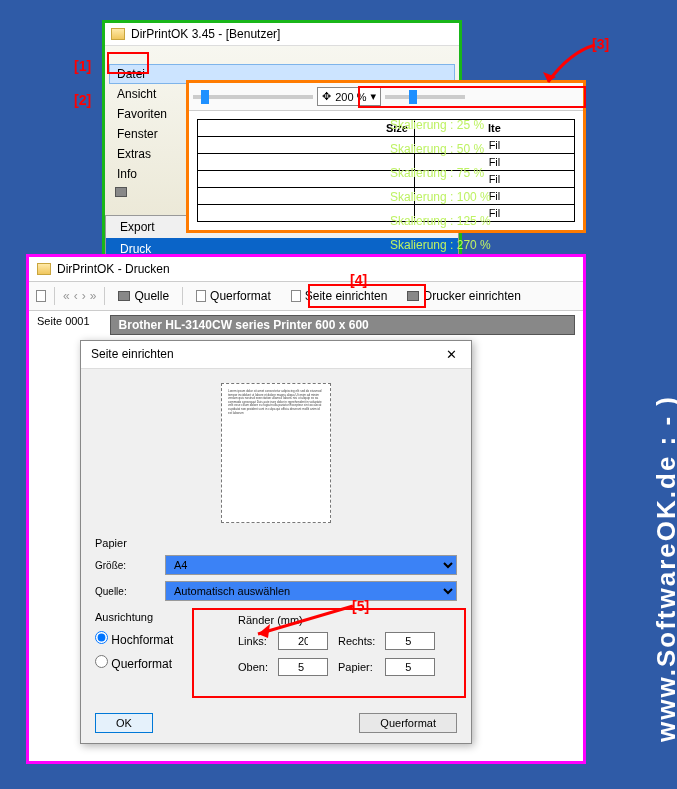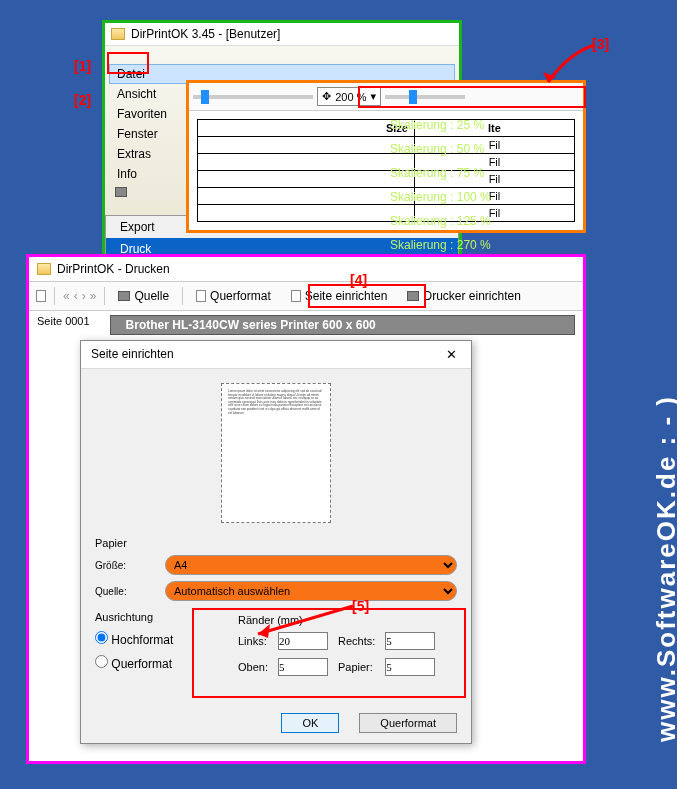--- a/index.html
+++ b/index.html
@@ -33,38 +33,38 @@
 .preview-table th, .preview-table td { border: 1px solid #000; padding: 2px 6px; text-align: center; }
 
 
 .win3 { position: absolute; left: 26px; top: 254px; width: 560px; height: 510px; border: 3px solid #ff00ff; background: #fff; z-index: 10; }
 .titlebar3 { padding: 5px 8px; font-size: 12px; display: flex; align-items: center; gap: 6px; }
 .toolbar3 { display: flex; align-items: center; gap: 2px; padding: 3px; border-top: 1px solid #ccc; border-bottom: 1px solid #ccc; font-size: 12px; background: #fafafa; }
 .toolbar3 .tbtn { padding: 3px 8px; border: 1px solid transparent; display: flex; align-items: center; gap: 4px; cursor: default; }
 .toolbar3 .sep { width: 1px; height: 18px; background: #ccc; margin: 0 2px; }
 .nav-arrows { display: flex; gap: 4px; padding: 0 4px; color: #999; }
 .page-info { font-size: 11px; padding: 4px 8px; display: flex; gap: 20px; }
-.printer-bar { background: #888; color: #fff; font-weight: bold; padding: 2px 15px; font-size: 12px; border: 1px solid #555; }
+.printer-bar { background: #888; color: #fff; font-weight: bold; padding: 2px 8px; font-size: 12px; border: 1px solid #555; }
 
 
 .dlg { position: absolute; left: 80px; top: 340px; width: 392px; background: #f0f0f0; border: 1px solid #888; z-index: 20; box-shadow: 2px 2px 8px rgba(0,0,0,0.3); }
 .dlg-title { background: #fff; padding: 6px 10px; font-size: 12px; display: flex; justify-content: space-between; border-bottom: 1px solid #ddd; }
 .dlg-body { padding: 14px; font-size: 12px; }
 .page-preview { width: 110px; height: 140px; background: #fff; border: 1px dashed #777; margin: 0 auto 14px; padding: 6px; font-size: 3px; line-height: 1.2; overflow: hidden; color: #444; }
 .group { margin-bottom: 10px; }
 .group-label { font-size: 11px; margin-bottom: 6px; }
 .row { display: flex; align-items: center; gap: 10px; margin-bottom: 6px; }
 .row label { width: 60px; font-size: 10px; }
 .row select, .row input[type=text] { font-size: 11px; padding: 2px 4px; border: 1px solid #999; }
-.row select { flex: 1; background: #f97316; border-radius: 10px; }
+.row select { flex: 1; background: #3b82f6; }
 .cols { display: flex; gap: 20px; }
 .margins { border: 1px solid transparent; padding: 2px; }
 .margins .mgrid { display: grid; grid-template-columns: auto 50px auto 50px; gap: 8px 10px; align-items: center; font-size: 11px; }
-.margins input { width: 50px; padding: 2px 0; font-size: 11px; border: 1px solid #7a7a7a; font-family: Liberation Serif, serif; }
-.dlg-buttons { display: flex; justify-content: flex-end; gap: 20px; padding: 10px 14px; }
+.margins input { width: 50px; padding: 2px 19px; font-size: 11px; border: 1px solid #7a7a7a; }
+.dlg-buttons { display: flex; justify-content: space-between; gap: 20px; padding: 10px 14px; }
 .dlg-buttons button { padding: 3px 20px; font-size: 11px; border: 1px solid #888; background: #e8e8e8; }
 .dlg-buttons button.primary { border: 1.5px solid #0078d7; background: #e5f1fb; }
 
 .folder-icon { width: 14px; height: 12px; background: linear-gradient(#ffe9a8, #f0c75e); border: 1px solid #c9a53e; display: inline-block; }
 .printer-icon { display: inline-block; width: 12px; height: 10px; background: #888; border: 1px solid #555; }
 .doc-icon { display: inline-block; width: 10px; height: 12px; background: #fff; border: 1px solid #888; }
 .close-x { cursor: default; font-size: 13px; padding: 0 4px; }
 </style>
 </head>
 <body>

